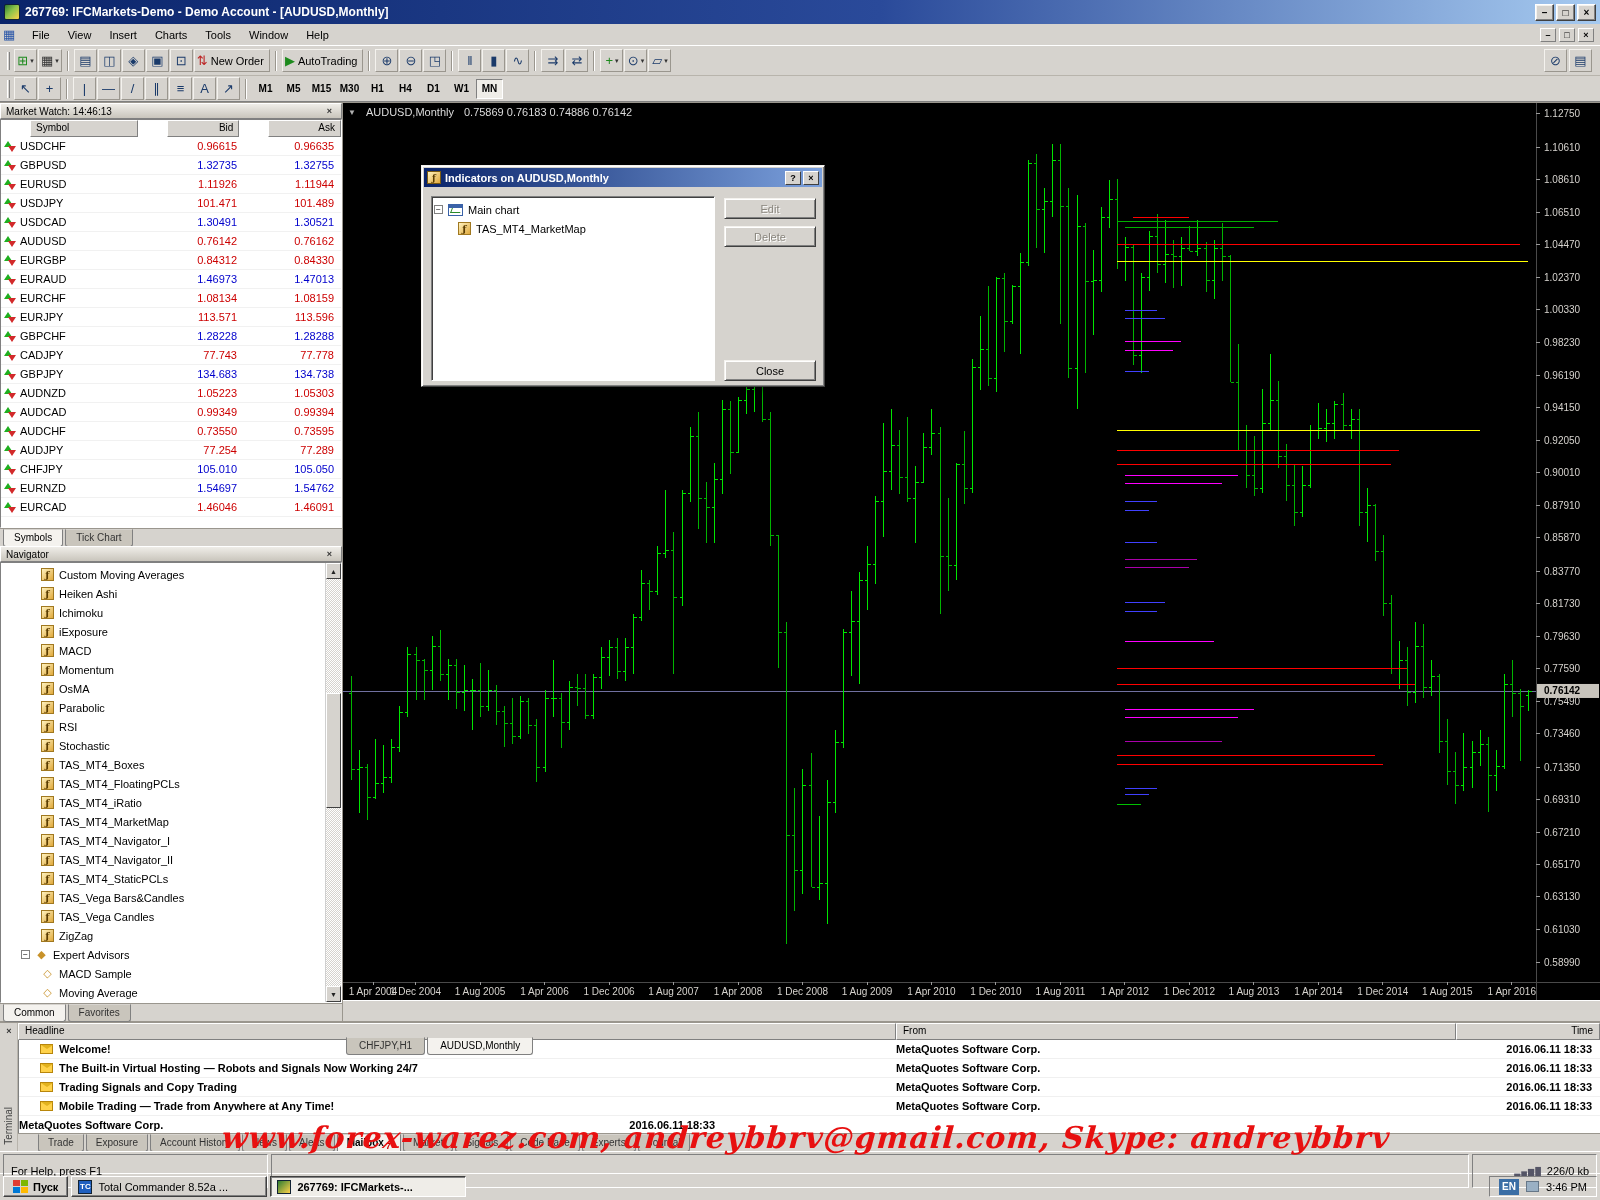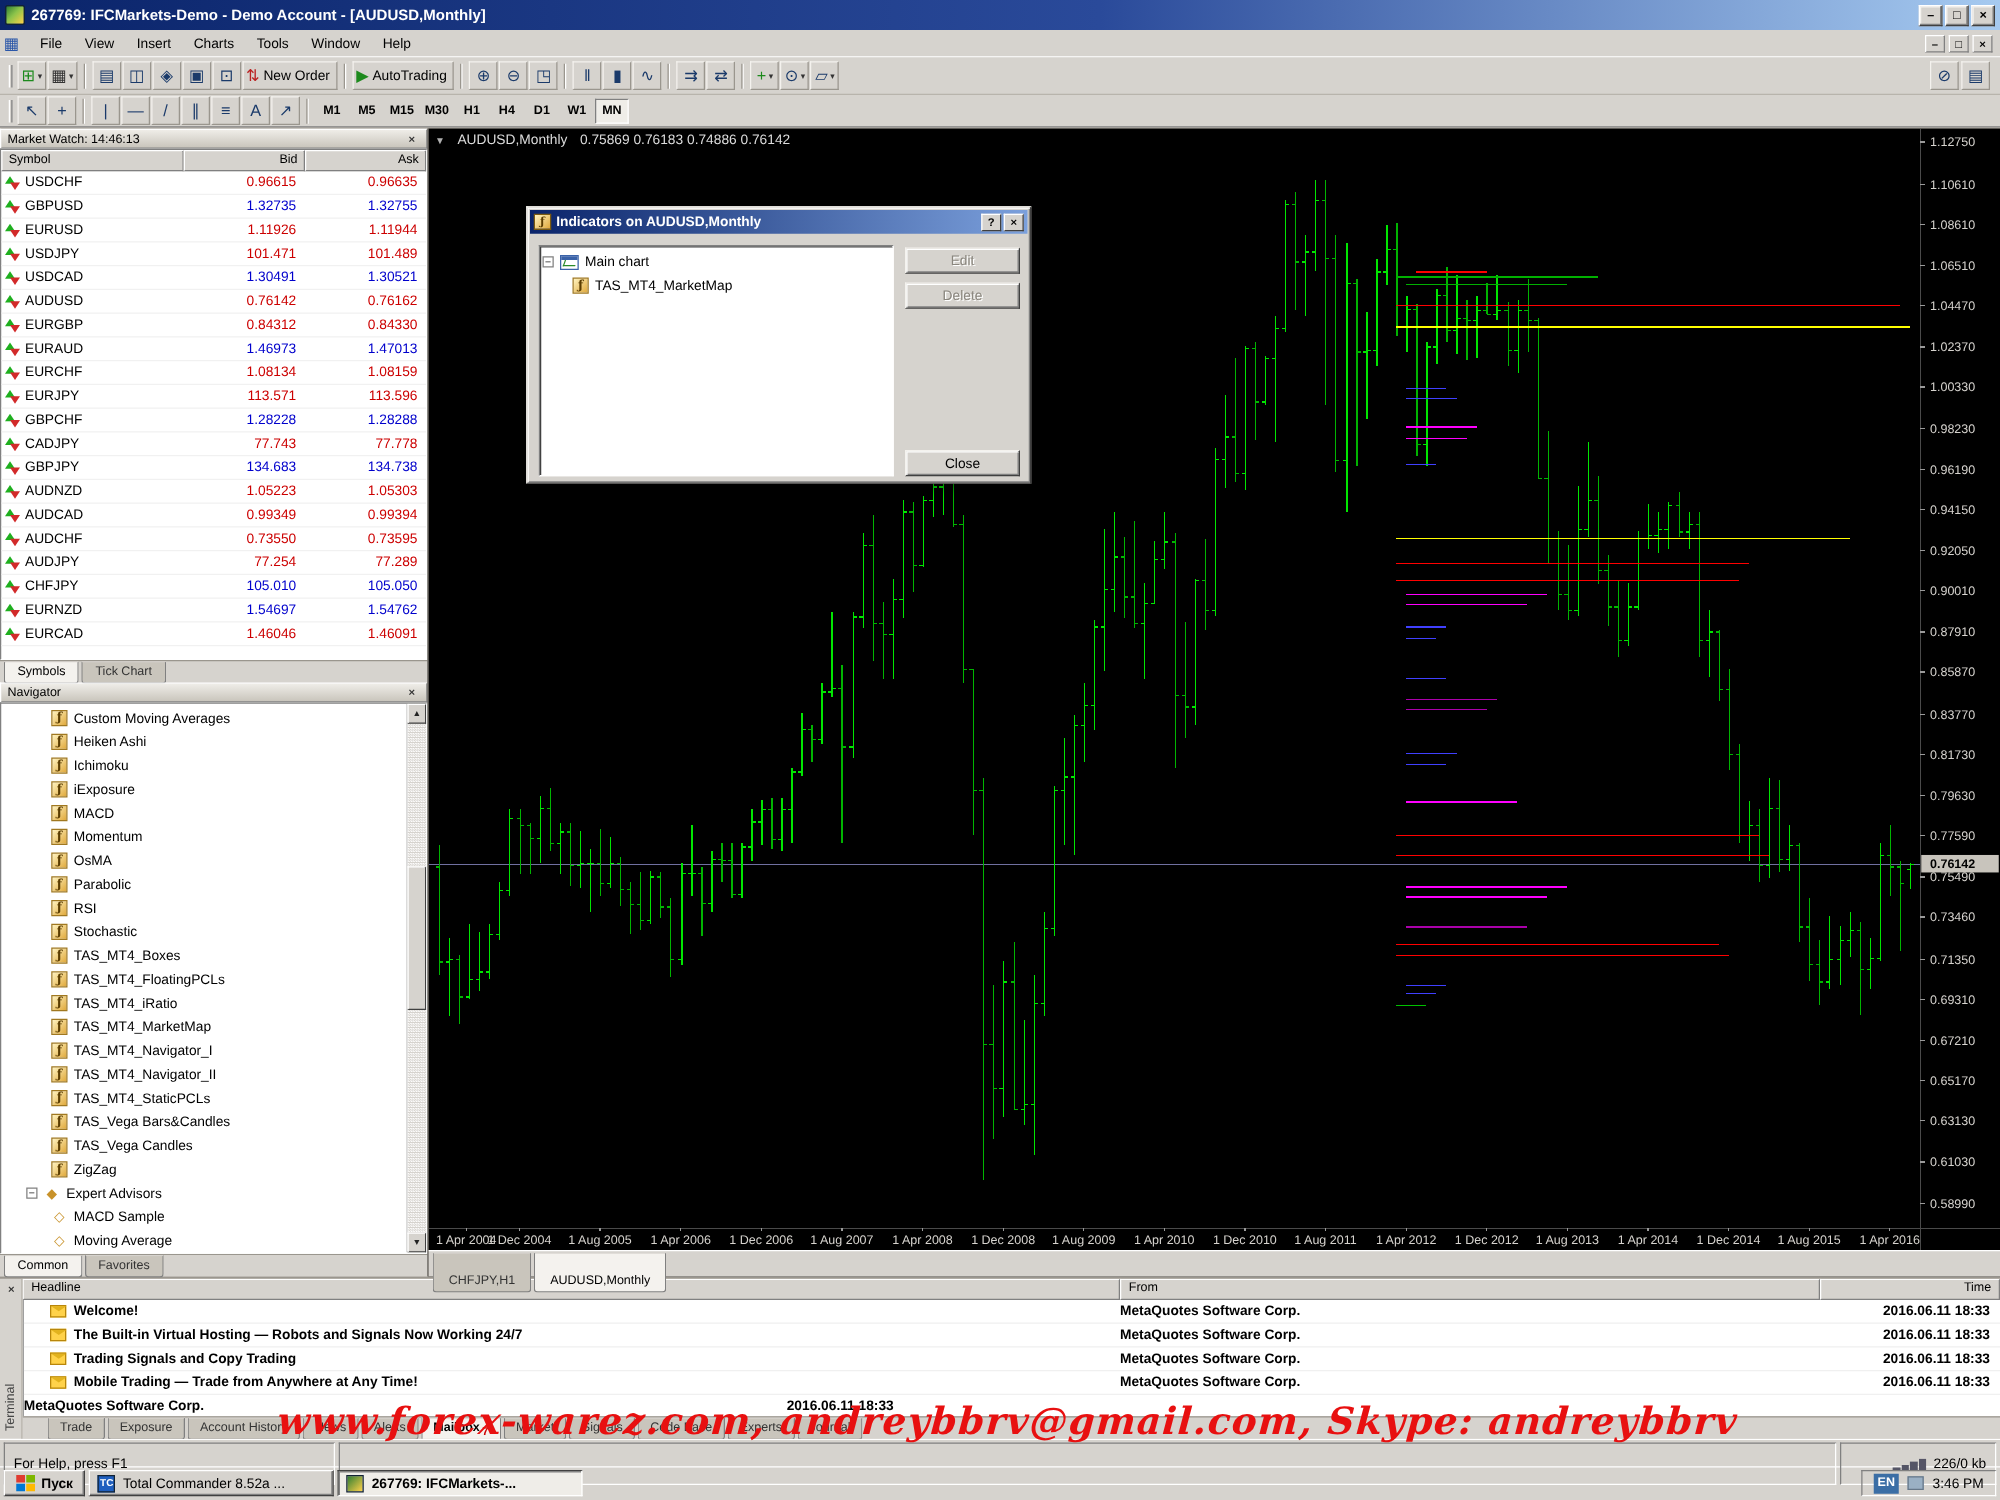--- a/index.html
+++ b/index.html
@@ -47,21 +47,21 @@
   .left-col { width: 342px; display: flex; flex-direction: column; background: #d6d3ce; }
   .panel-title { height: 16px; display: flex; align-items: center; padding: 0 5px; font-size: 10px;
                  background: linear-gradient(180deg,#efede8,#c9c5bc); border: 1px solid; border-color: #fff #808080 #808080 #fff; }
   .panel-x { margin-left: auto; width: 13px; height: 12px; font: bold 9px "Liberation Sans",sans-serif;
              display: flex; align-items: center; justify-content: center; color: #333; }
   .market-watch { height: 450px; display: flex; flex-direction: column; }
   .mw-table { flex: 1; background: #fff; border: 1px solid; border-color: #808080 #fff #fff #808080; overflow: hidden;
               display: flex; flex-direction: column; }
   .mw-header { display: flex; height: 17px; flex: 0 0 auto; }
   .mw-hcell { background: #d6d3ce; border: 1px solid; border-color: #fff #808080 #808080 #fff; font-size: 10px;
-              padding: 1px 5px; }
+              padding: 1px 5px; margin-left: 29px; }
   .mw-hsym { width: 146px; } .mw-hnum { width: 97px; text-align: right; }
   .mw-row { display: flex; height: 19px; align-items: center; border-bottom: 1px solid #f1f1f1; }
   .mw-icon { width: 12px; height: 11px; margin: 0 4px 0 3px; position: relative; flex: 0 0 auto; }
   .mw-icon::before { content: ""; position: absolute; left: 0; top: 0;
         border-left: 4px solid transparent; border-right: 4px solid transparent; border-bottom: 6px solid #1faf1f; }
   .mw-icon::after { content: ""; position: absolute; right: 0; bottom: 0;
         border-left: 4px solid transparent; border-right: 4px solid transparent; border-top: 6px solid #d22a2a; }
   .mw-sym { width: 126px; } .mw-num { width: 97px; text-align: right; padding-right: 6px; }
   .up { color: #0000cc; } .down { color: #cc0000; }
   .panel-tabs { height: 18px; display: flex; align-items: flex-start; background: #d6d3ce; padding: 0 3px;
@@ -94,22 +94,22 @@
   .chart-area { position: relative; flex: 1; overflow: hidden; background: #000; }
   #chart-svg { position: absolute; inset: 0; }
   #chart-svg line { shape-rendering: crispEdges; }
   .axis-text { font-family: "Liberation Sans", sans-serif; font-size: 10px; fill: #d6d3ce; }
   .axis-text-cur { font-family: "Liberation Sans", sans-serif; font-size: 10px; font-weight: bold; fill: #000; }
   .chart-info { position: absolute; left: 5px; top: 3px; color: #dcdcdc; font-size: 11px; display: flex; gap: 10px;
                 align-items: center; z-index: 5; }
   .chart-info .arrow { font-size: 8px; color: #b0b0b0; }
   .chart-tabs { height: 21px; background: #d6d3ce; display: flex; align-items: flex-start; padding: 1px 3px 0;
                 border-top: 1px solid #fff; }
-  .ctab { padding: 16px 12px 3px; font-size: 10px; border: 1px solid #808080; border-top: 1px solid #d6d3ce;
-          border-radius: 0 0 3px 3px; margin-right: 2px; background: #c9c5bc; color: #333; }
+  .ctab { padding: 2px 12px 3px; font-size: 10px; border: 1px solid #808080; border-top: 1px solid #d6d3ce;
+          border-radius: 0 0 3px 3px; margin-right: 2px; background: #c9c5bc; color: #333; margin-top: 35px; }
   .ctab.active { background: #f4f2ee; color: #000; }
 
   
   .dialog { position: absolute; left: 78px; top: 62px; width: 404px; height: 222px; background: #d6d3ce; z-index: 30;
             border: 1px solid; border-color: #f4f2ee #404040 #404040 #f4f2ee;
             box-shadow: inset 1px 1px 0 #fff, inset -1px -1px 0 #808080, 3px 3px 8px rgba(0,0,0,.45); }
   .dialog-title { height: 19px; margin: 2px; display: flex; align-items: center; gap: 4px; padding: 0 3px;
                   background: linear-gradient(90deg,#0a246a,#7ba0dc); color: #fff; font-weight: bold; font-size: 11px; }
   .dialog-icon { width: 14px; height: 13px; background: linear-gradient(135deg,#fff3c0,#e0a93c); border: 1px solid #7a5a10;
                  font: bold 9px "DejaVu Serif",serif; color: #5a3c00; display: flex; align-items: center; justify-content: center; }

